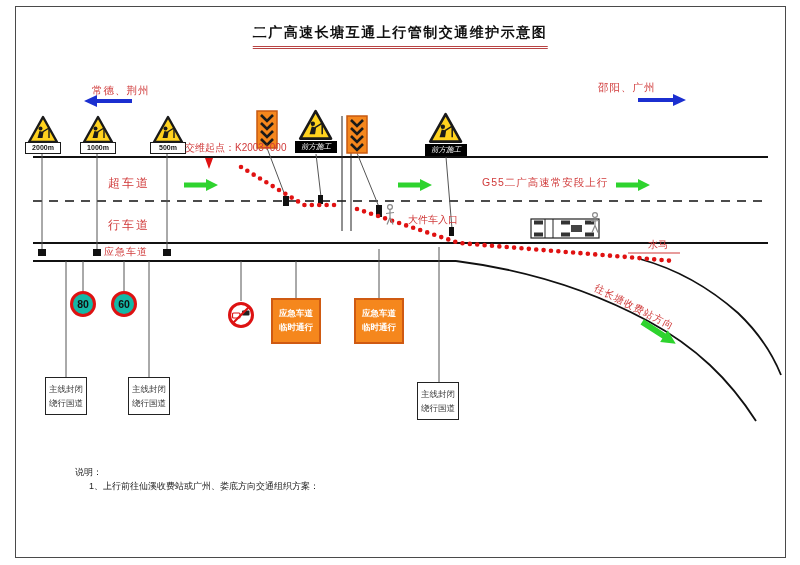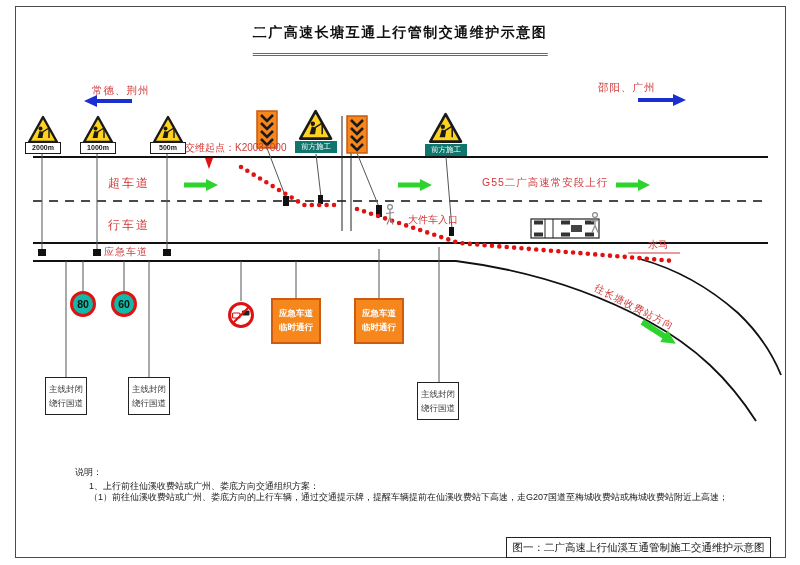--- a/index.html
+++ b/index.html
@@ -3,26 +3,26 @@
 <meta charset="utf-8">
 <style>
   html,body{margin:0;padding:0;background:#fff;}
   #stage{position:relative;width:800px;height:565px;background:#fff;overflow:hidden;
          font-family:"Liberation Sans","DejaVu Sans",sans-serif;color:#111;}
   .abs{position:absolute;}
   .t{white-space:nowrap;}
   .red{color:#d03a3a;}
   #frame{left:15px;top:6px;width:769px;height:550px;border:1px solid #4a4a4a;}
   #title{left:50%;top:24px;transform:translateX(-50%);font-size:14px;font-weight:bold;
-         letter-spacing:1.5px;border-bottom:3px double #b84444;padding-bottom:11px;
+         letter-spacing:1.5px;border-bottom:3px double #b84444;padding-bottom:4px;
          font-family:"Liberation Serif","DejaVu Serif",serif;}
   .dirtext{font-size:10.5px;letter-spacing:1px;}
   .plate{background:#fff;border:1.5px solid #1a1a1a;font-size:7px;font-weight:bold;
          text-align:center;line-height:9px;}
-  .plate-black{background:#0f766e;color:#fff;font-size:7.5px;text-align:center;line-height:11px;}
+  .plate-black{background:#000000;color:#fff;font-size:7.5px;text-align:center;line-height:11px;font-style:italic;}
   .lane{font-size:12px;letter-spacing:2px;}
   .speed{width:20px;height:20px;border:3.5px solid #dd1212;border-radius:50%;background:#14b8a6;
          color:#111;font-weight:bold;font-size:10.5px;text-align:center;line-height:20px;}
   .orange-sign{width:46px;height:36px;background:#f5871d;border:2px solid #cf5a12;color:#fff;
          text-align:center;font-size:8.5px;font-weight:bold;padding-top:6px;line-height:14px;}
   .closure{width:40px;height:32px;background:#fff;border:1.5px solid #222;color:#3a3a3a;
          text-align:center;font-size:8.5px;padding-top:4px;line-height:14px;}
   .note{font-size:9px;color:#222;}
   #caption-box{left:506px;top:537px;width:263px;height:19px;border:1.5px solid #222;
          text-align:center;font-size:10.5px;line-height:19px;background:#fff;}
@@ -197,17 +197,15 @@
     <div>主线封闭</div>
     <div>绕行国道</div>
   </div>
   <div class="abs closure" style="left:417px;top:382px">
     <div>主线封闭</div>
     <div>绕行国道</div>
   </div>
 
   <div class="abs t note" style="left:75px;top:466px">说明：</div>
   <div class="abs t note" style="left:89px;top:480px">1、上行前往仙溪收费站或广州、娄底方向交通组织方案：</div>
-  <div class="abs t note" style="left:89px;top:491px">（1）前往仙溪收费站或广州、娄底方向的上行车辆，通过交通提示牌，提醒车辆提前在仙溪收费站下高速，走G207国道至梅城收费站或梅城收费站附近上高速；</div>
-
-  <div id="caption-box" class="abs t">图一：二广高速上行仙溪互通管制施工交通维护示意图</div>
+
 
 </div>
 
 </body></html>

